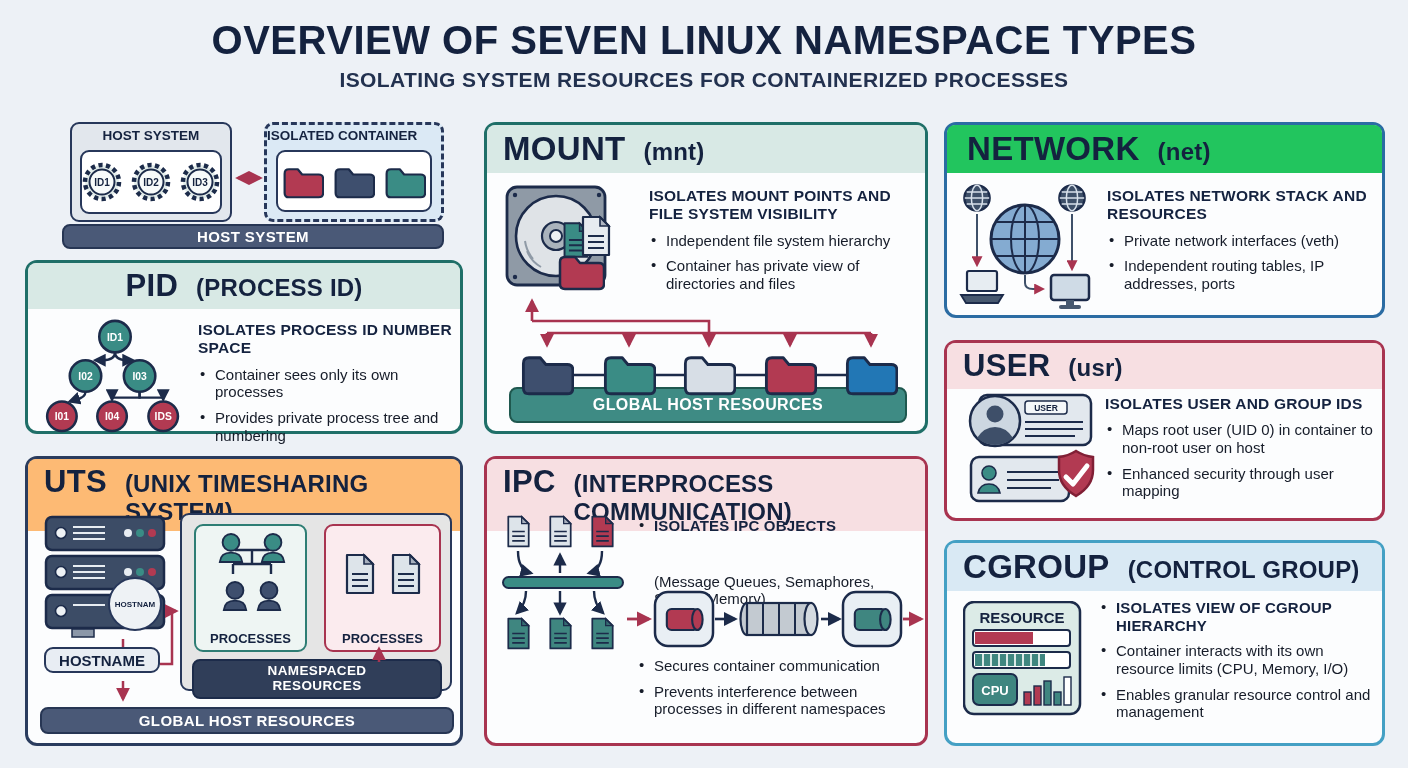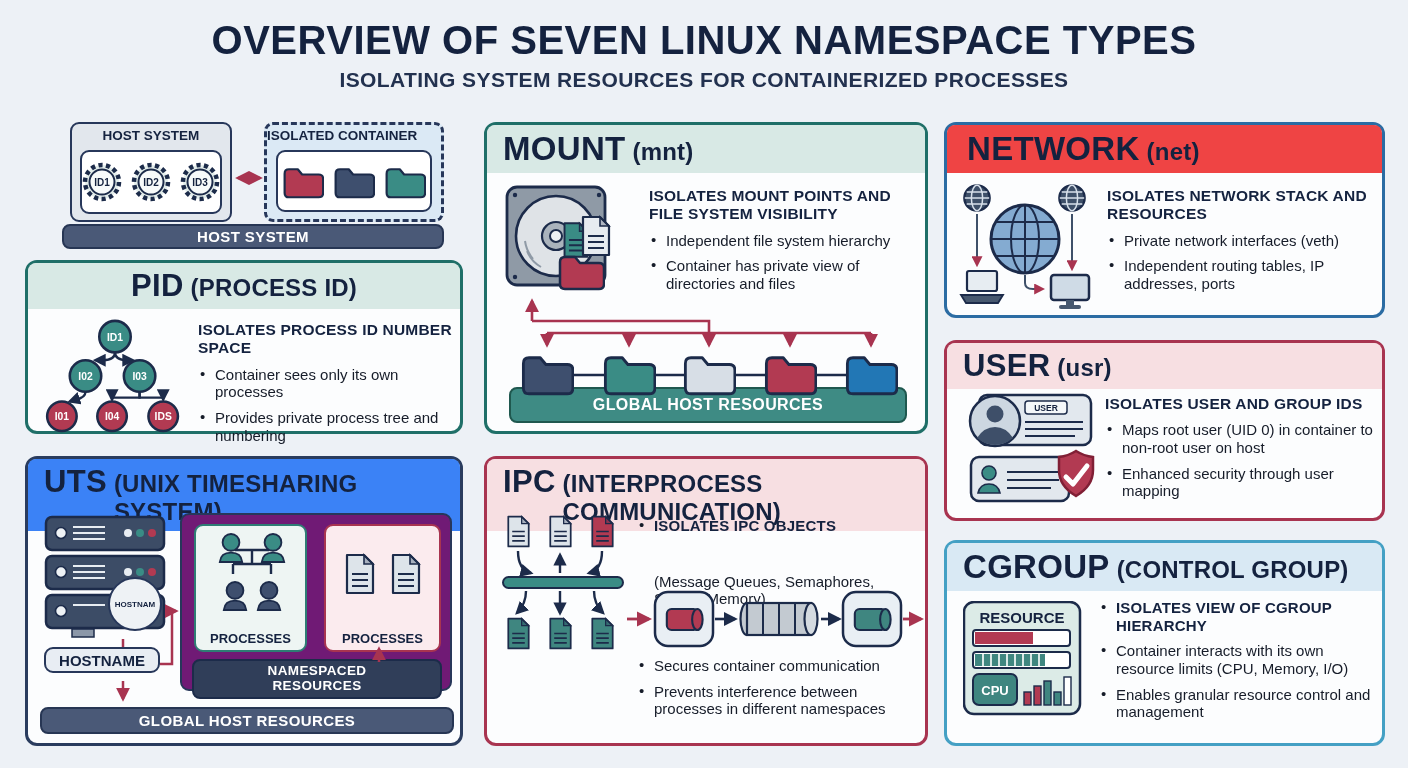--- a/index.html
+++ b/index.html
@@ -8,25 +8,25 @@
   .title-wrap{position:absolute;top:18px;left:0;width:100%;text-align:center;}
   .main-title{font-size:40px;font-weight:800;letter-spacing:.5px;color:#14223f;line-height:1.1;}
   .sub-title{font-size:21px;font-weight:700;letter-spacing:.4px;color:#22314f;margin-top:6px;}
 
   .panel{position:absolute;background:#fcfdfe;border-radius:12px;box-sizing:border-box;}
   .panel.teal{border:3px solid #1f6f68;}
   .panel.navy{border:3px solid #2a3c5e;}
   .panel.red{border:3px solid #a83450;}
   .panel.blue{border:3px solid #2b6ca3;}
   .panel.cgblue{border:3px solid #44a0c4;}
-  .phead{display:flex;align-items:baseline;gap:7px;padding:5px 16px;border-radius:8px 8px 0 0;}
+  .phead{display:flex;align-items:baseline;gap:18px;padding:5px 16px;border-radius:8px 8px 0 0;}
   .phead.teal{background:#d8e9e5;}
-  .phead.navy{background:#3b82f6;}
+  .phead.navy{background:#fdba74;}
   .phead.red{background:#f7dfe2;}
-  .phead.blue{background:#ef4444;padding-left:20px;}
+  .phead.blue{background:#22c55e;padding-left:20px;}
   .phead.cgblue{background:#d9e9f4;}
   .phead.center{justify-content:center;}
   .panel-name{font-size:31px;font-weight:800;color:#14223f;letter-spacing:.3px;}
   .panel-sub{font-size:24px;font-weight:700;color:#14223f;letter-spacing:.2px;}
   .panel-name.big{font-size:33px;}
 
   .lead{font-weight:800;color:#14223f;font-size:15.5px;line-height:1.18;margin-bottom:8px;letter-spacing:.2px;}
   .bullet{position:relative;padding-left:17px;margin-bottom:8px;font-size:15px;font-weight:500;
           color:#161c29;line-height:1.18;}
   .bullet::before{content:"•";position:absolute;left:2px;top:-1px;color:#161c29;}
@@ -191,21 +191,21 @@
       <g transform="translate(0,78)">
         <rect x="2" y="2" width="118" height="33" rx="6" fill="#3c4c66" stroke="#1c2b4a" stroke-width="2.5"></rect>
         <circle cx="17" cy="18" r="5.5" fill="#eef2f5" stroke="#1c2b4a" stroke-width="1.6"></circle>
         <path d="M29,12 h32" stroke="#e8edf2" stroke-width="2"></path>
       </g>
       <rect x="28" y="114" width="22" height="8" fill="#8b97a8" stroke="#1c2b4a" stroke-width="1.5"></rect>
     </svg>
     <div class="abs ctr" style="left:80px;top:118px;width:50px;height:50px;border-radius:50%;background:#eef2f5;border:2.5px solid #27375a;font-size:8px;font-weight:800;z-index:3;">HOSTNAM</div>
     <div class="box ctr" style="left:16px;top:188px;width:116px;height:26px;background:#e8edf3;border:2.5px solid #27375a;font-size:15px;font-weight:800;">HOSTNAME</div>
 
-    <div class="box" style="left:152px;top:54px;width:272px;height:178px;background:#701a75;border:2.5px solid #27375a;">
+    <div class="box" style="left:152px;top:54px;width:272px;height:178px;background:#e5e5e5;border:2.5px solid #27375a;">
       <div class="box" style="left:12px;top:9px;width:113px;height:128px;background:#eef5f3;border:2.5px solid #2e7d74;">
         <svg class="abs" style="left:17px;top:6px;" width="78" height="92" viewBox="0 0 78 92">
           <path d="M22,18 h34 M39,18 v14 M20,32 h38 M20,32 v10 M58,32 v10" stroke="#1c2b4a" stroke-width="2.4" fill="none"></path>
           <use href="#sym-head" x="4" y="0" width="28" height="32" style="color:#3a8c85"></use>
           <use href="#sym-head" x="46" y="0" width="28" height="32" style="color:#3a8c85"></use>
           <use href="#sym-head" x="8" y="48" width="28" height="32" style="color:#3e4f6e"></use>
           <use href="#sym-head" x="42" y="48" width="28" height="32" style="color:#3e4f6e"></use>
         </svg>
         <div class="abs" style="left:0;bottom:4px;width:100%;text-align:center;font-size:13px;font-weight:800;">PROCESSES</div>
       </div>

